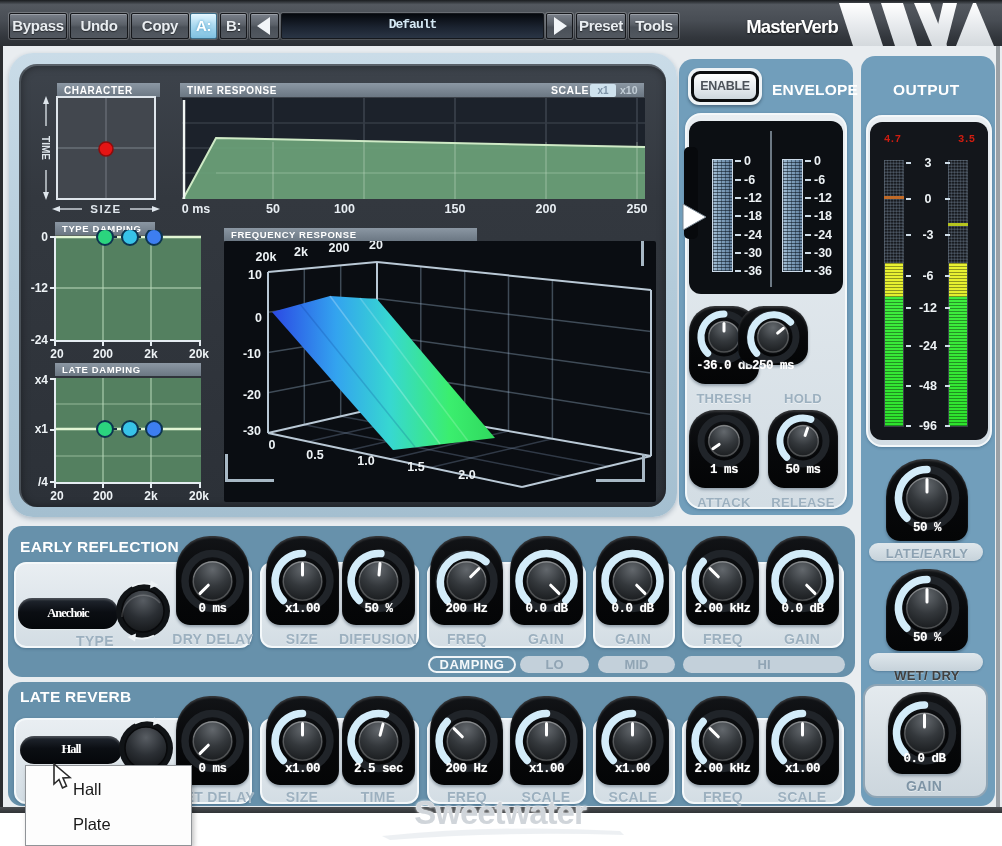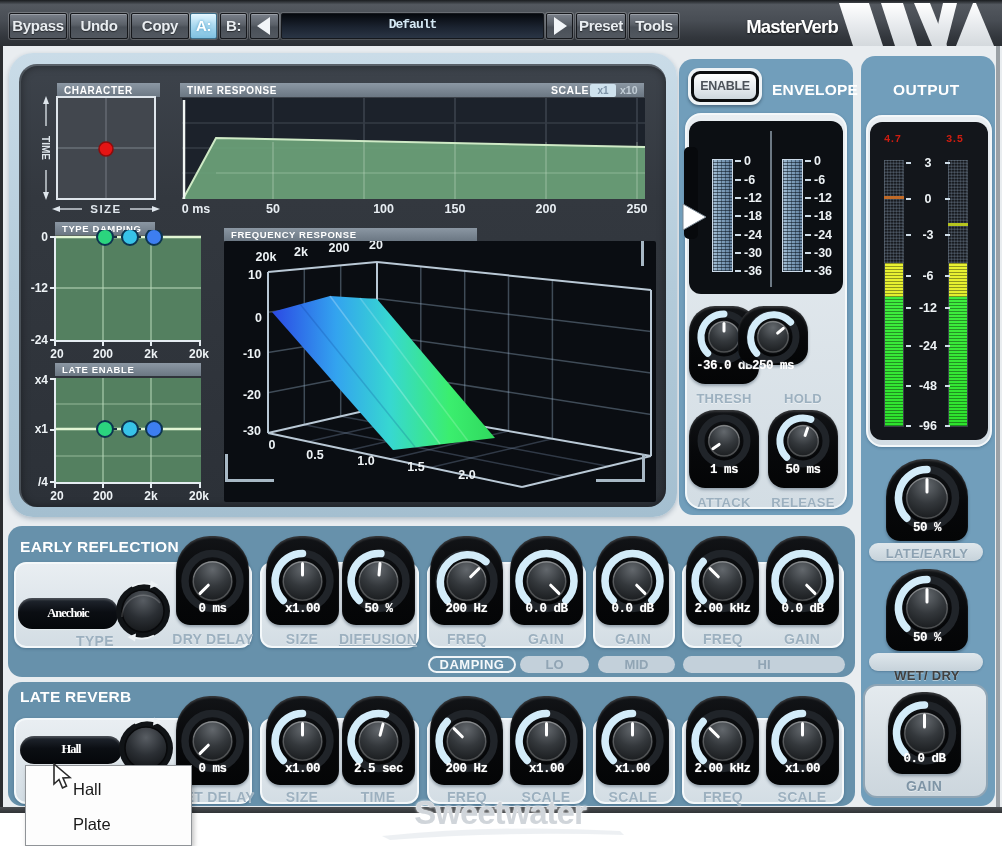--- a/index.html
+++ b/index.html
@@ -115,21 +115,21 @@
 <line x1="182" y1="44" x2="182" y2="101" stroke="rgba(215,235,215,0.28)" stroke-width="1.5"></line>
 <line x1="273" y1="44" x2="273" y2="101" stroke="rgba(215,235,215,0.28)" stroke-width="1.5"></line>
 <line x1="364" y1="44" x2="364" y2="101" stroke="rgba(215,235,215,0.28)" stroke-width="1.5"></line>
 <line x1="455" y1="44" x2="455" y2="101" stroke="rgba(215,235,215,0.28)" stroke-width="1.5"></line>
 <line x1="34" y1="75" x2="463" y2="75" stroke="rgba(215,235,215,0.22)" stroke-width="1.5"></line>
 <polyline points="1,101 34,40 463,49" fill="none" stroke="#cfeac6" stroke-width="2"></polyline>
 <line x1="2" y1="2" x2="2" y2="101" stroke="#f2f7f4" stroke-width="2.5"></line>
 </svg>
 <div class="abs" style="left:166px;top:202px;width:60px;text-align:center;color:#e8eef3;font-weight:bold;font-size:12.5px;">0 ms</div>
 <div class="abs" style="left:243px;top:202px;width:60px;text-align:center;color:#e8eef3;font-weight:bold;font-size:12.5px;">50</div>
-<div class="abs" style="left:334px;top:202px;width:60px;text-align:right;color:#e8eef3;font-weight:bold;font-size:12.5px;">100</div>
+<div class="abs" style="left:334px;top:202px;width:60px;text-align:left;color:#e8eef3;font-weight:bold;font-size:12.5px;">100</div>
 <div class="abs" style="left:425px;top:202px;width:60px;text-align:center;color:#e8eef3;font-weight:bold;font-size:12.5px;">150</div>
 <div class="abs" style="left:516px;top:202px;width:60px;text-align:center;color:#e8eef3;font-weight:bold;font-size:12.5px;">200</div>
 <div class="abs" style="left:607px;top:202px;width:60px;text-align:center;color:#e8eef3;font-weight:bold;font-size:12.5px;">250</div>
 <div class="gtitle" style="left:55px;top:222px;width:100px;height:13px;font-size:9.5px;">TYPE DAMPING</div>
 <svg class="abs" style="left:28px;top:230px;" width="185" height="130">
 <rect x="27" y="6" width="146" height="105" fill="#548060"></rect>
 <line x1="75" y1="6" x2="75" y2="111" stroke="rgba(190,220,190,0.55)" stroke-width="1.8"></line>
 <line x1="123" y1="6" x2="123" y2="111" stroke="rgba(190,220,190,0.55)" stroke-width="1.8"></line>
 <line x1="27" y1="58" x2="173" y2="58" stroke="rgba(190,220,190,0.5)" stroke-width="1.8"></line>
 <line x1="27" y1="7" x2="173" y2="7" stroke="#e2f6d4" stroke-width="2.5"></line>
@@ -147,21 +147,21 @@
 <line x1="123" y1="111" x2="123" y2="116" stroke="#e6edf2" stroke-width="2"></line>
 <line x1="172" y1="111" x2="172" y2="116" stroke="#e6edf2" stroke-width="2"></line>
 <line x1="22" y1="7" x2="27" y2="7" stroke="#e6edf2" stroke-width="2"></line>
 <line x1="22" y1="58" x2="27" y2="58" stroke="#e6edf2" stroke-width="2"></line>
 <line x1="22" y1="110" x2="27" y2="110" stroke="#e6edf2" stroke-width="2"></line>
 <text x="29" y="128" fill="#eef3f6" font-family="Liberation Sans" font-size="12" font-weight="bold" text-anchor="middle">20</text>
 <text x="75" y="128" fill="#eef3f6" font-family="Liberation Sans" font-size="12" font-weight="bold" text-anchor="middle">200</text>
 <text x="123" y="128" fill="#eef3f6" font-family="Liberation Sans" font-size="12" font-weight="bold" text-anchor="middle">2k</text>
 <text x="171" y="128" fill="#eef3f6" font-family="Liberation Sans" font-size="12" font-weight="bold" text-anchor="middle">20k</text>
 </svg>
-<div class="gtitle" style="left:55px;top:363px;width:146px;height:13px;font-size:9.5px;">LATE ENABLE</div>
+<div class="gtitle" style="left:55px;top:363px;width:146px;height:13px;font-size:9.5px;">LATE DAMPING</div>
 <svg class="abs" style="left:28px;top:372px;" width="185" height="130">
 <rect x="27" y="6" width="146" height="105" fill="#548060"></rect>
 <line x1="75" y1="6" x2="75" y2="111" stroke="rgba(190,220,190,0.55)" stroke-width="1.8"></line>
 <line x1="123" y1="6" x2="123" y2="111" stroke="rgba(190,220,190,0.55)" stroke-width="1.8"></line>
 <line x1="27" y1="32" x2="173" y2="32" stroke="rgba(190,220,190,0.4)" stroke-width="1.5"></line>
 <line x1="27" y1="84" x2="173" y2="84" stroke="rgba(190,220,190,0.4)" stroke-width="1.5"></line>
 <line x1="27" y1="57" x2="173" y2="57" stroke="#e2f6d4" stroke-width="2.5"></line>
 <line x1="27" y1="6" x2="27" y2="112" stroke="#e6edf2" stroke-width="2"></line>
 <line x1="26" y1="111" x2="173" y2="111" stroke="#e6edf2" stroke-width="2"></line>
 <line x1="77" y1="57" x2="127" y2="57" stroke="#1c3040" stroke-width="2" stroke-dasharray="4,4"></line>
@@ -309,21 +309,21 @@
       <path d="M19.9,33.7 A15.3,15.3 0 1 1 50.1,33.7" fill="none" stroke="rgba(255,255,255,0.22)" stroke-width="1.6" transform="rotate(180 35 31)"></path>
       <path d="M19.9,28.3 A15.3,15.3 0 0 1 50.1,28.3" fill="none" stroke="rgba(255,255,255,0.35)" stroke-width="1.4"></path>
       <line x1="37.1" y1="25.4" x2="39.6" y2="18.3" stroke="#fff" stroke-width="3" stroke-linecap="round"></line>
     </svg><div class="kv" style="top:53px;font-size:12.5px;">50 ms</div></div>
 <div class="kl" style="left:733px;top:495px;width:140px;color:#9cb0bf;font-size:13px;">RELEASE</div>
 <div class="panel" style="left:861px;top:56px;width:134px;height:750px;background:#719ebb;"></div>
 <div class="ttl" style="left:893px;top:81px;font-size:15.5px;letter-spacing:0.5px;">OUTPUT</div>
 <div class="sub" style="left:866px;top:115px;width:126px;height:332px;border-radius:16px;"></div>
 <div class="abs" style="left:870px;top:122px;width:118px;height:318px;background:#13161b;border-radius:12px;"></div>
 <div class="abs" style="left:872px;top:133px;width:40px;text-align:center;color:#cf1d10;font-family:'Liberation Mono',monospace;font-weight:bold;font-size:10.5px;letter-spacing:-1px;">4.7</div>
-<div class="abs" style="left:934px;top:133px;width:40px;text-align:center;color:#cf1d10;font-family:'Liberation Mono',monospace;font-weight:bold;font-size:10.5px;letter-spacing:-1px;">3.5</div>
+<div class="abs" style="left:934px;top:133px;width:40px;text-align:right;color:#cf1d10;font-family:'Liberation Mono',monospace;font-weight:bold;font-size:10.5px;letter-spacing:-1px;">3.5</div>
 <div class="abs" style="left:884px;top:160px;width:20px;height:267px;background:repeating-linear-gradient(0deg, rgba(0,0,0,0.38) 0 1px, rgba(0,0,0,0) 1px 3px),linear-gradient(180deg,#262b33 0%,#262b33 38.5%,#eaf233 38.5%,#e3ef2e 51%,#3fee3f 51.5%,#2ee32e 100%);border:1px solid #394049;"></div>
 <div class="abs" style="left:884px;top:160px;width:20px;height:103px;background:repeating-linear-gradient(90deg, rgba(140,160,180,0.22) 0 1px, rgba(0,0,0,0) 1px 3px),repeating-linear-gradient(0deg, rgba(140,160,180,0.18) 0 1px, rgba(0,0,0,0) 1px 3px);"></div>
 <div class="abs" style="left:948px;top:160px;width:20px;height:267px;background:repeating-linear-gradient(0deg, rgba(0,0,0,0.38) 0 1px, rgba(0,0,0,0) 1px 3px),linear-gradient(180deg,#262b33 0%,#262b33 38.5%,#eaf233 38.5%,#e3ef2e 51%,#3fee3f 51.5%,#2ee32e 100%);border:1px solid #394049;"></div>
 <div class="abs" style="left:948px;top:160px;width:20px;height:103px;background:repeating-linear-gradient(90deg, rgba(140,160,180,0.22) 0 1px, rgba(0,0,0,0) 1px 3px),repeating-linear-gradient(0deg, rgba(140,160,180,0.18) 0 1px, rgba(0,0,0,0) 1px 3px);"></div>
 <div class="abs" style="left:884px;top:196px;width:20px;height:2.5px;background:#c06a28;"></div>
 <div class="abs" style="left:948px;top:223px;width:20px;height:2.5px;background:#b6c41e;"></div>
 <div class="abs" style="left:908px;top:156px;width:40px;text-align:center;color:#eef3f6;font-weight:bold;font-size:12.5px;">3</div>
 <div class="abs" style="left:906px;top:162px;width:5px;height:2px;background:#cfdde8;"></div>
 <div class="abs" style="left:945px;top:162px;width:5px;height:2px;background:#cfdde8;"></div>
 <div class="abs" style="left:908px;top:192px;width:40px;text-align:center;color:#eef3f6;font-weight:bold;font-size:12.5px;">0</div>
@@ -413,21 +413,21 @@
     </svg><div class="kv" style="top:66px;font-size:12.5px;">x1.00</div></div>
 <div class="kl" style="left:232px;top:631px;width:140px;color:#9cb0bf;font-size:14px;">SIZE</div>
 <div class="kb" style="left:342px;top:536px;width:73px;height:89px;border-radius:34px 34px 14px 14px;"><svg width="73" height="89">
       <circle cx="36.5" cy="45" r="27.5" fill="none" stroke="#202429" stroke-width="7.5"></circle>
       <path d="M17.1,64.4 A27.5,27.5 0 0 1 38.9,17.6" fill="none" stroke="#d3ecf9" stroke-width="7.5" stroke-linecap="round"></path>
       <circle cx="36.5" cy="45" r="20.5" fill="url(#kg)" stroke="#0a0c0e" stroke-width="1.5"></circle>
       <path d="M17.5,48.4 A19.3,19.3 0 1 1 55.5,48.4" fill="none" stroke="rgba(255,255,255,0.22)" stroke-width="1.6" transform="rotate(180 36.5 45)"></path>
       <path d="M17.5,41.6 A19.3,19.3 0 0 1 55.5,41.6" fill="none" stroke="rgba(255,255,255,0.35)" stroke-width="1.4"></path>
       <line x1="37.0" y1="39.0" x2="38.0" y2="27.6" stroke="#fff" stroke-width="3" stroke-linecap="round"></line>
     </svg><div class="kv" style="top:66px;font-size:12.5px;">50 %</div></div>
-<div class="kl" style="left:308px;top:631px;width:140px;color:#9cb0bf;font-size:14px;text-decoration:underline;">DIFFUSION</div>
+<div class="kl" style="left:308px;top:631px;width:140px;color:#9cb0bf;font-size:14px;">DIFFUSION</div>
 <div class="kb" style="left:430px;top:536px;width:73px;height:89px;border-radius:34px 34px 14px 14px;"><svg width="73" height="89">
       <circle cx="36.5" cy="45" r="27.5" fill="none" stroke="#202429" stroke-width="7.5"></circle>
       <path d="M17.1,64.4 A27.5,27.5 0 0 1 55.9,25.6" fill="none" stroke="#d3ecf9" stroke-width="7.5" stroke-linecap="round"></path>
       <circle cx="36.5" cy="45" r="20.5" fill="url(#kg)" stroke="#0a0c0e" stroke-width="1.5"></circle>
       <path d="M17.5,48.4 A19.3,19.3 0 1 1 55.5,48.4" fill="none" stroke="rgba(255,255,255,0.22)" stroke-width="1.6" transform="rotate(180 36.5 45)"></path>
       <path d="M17.5,41.6 A19.3,19.3 0 0 1 55.5,41.6" fill="none" stroke="rgba(255,255,255,0.35)" stroke-width="1.4"></path>
       <line x1="40.7" y1="40.8" x2="48.9" y2="32.6" stroke="#fff" stroke-width="3" stroke-linecap="round"></line>
     </svg><div class="kv" style="top:66px;font-size:12.5px;">200 Hz</div></div>
 <div class="kl" style="left:397px;top:631px;width:140px;color:#9cb0bf;font-size:14px;">FREQ</div>
 <div class="kb" style="left:510px;top:536px;width:73px;height:89px;border-radius:34px 34px 14px 14px;"><svg width="73" height="89">

